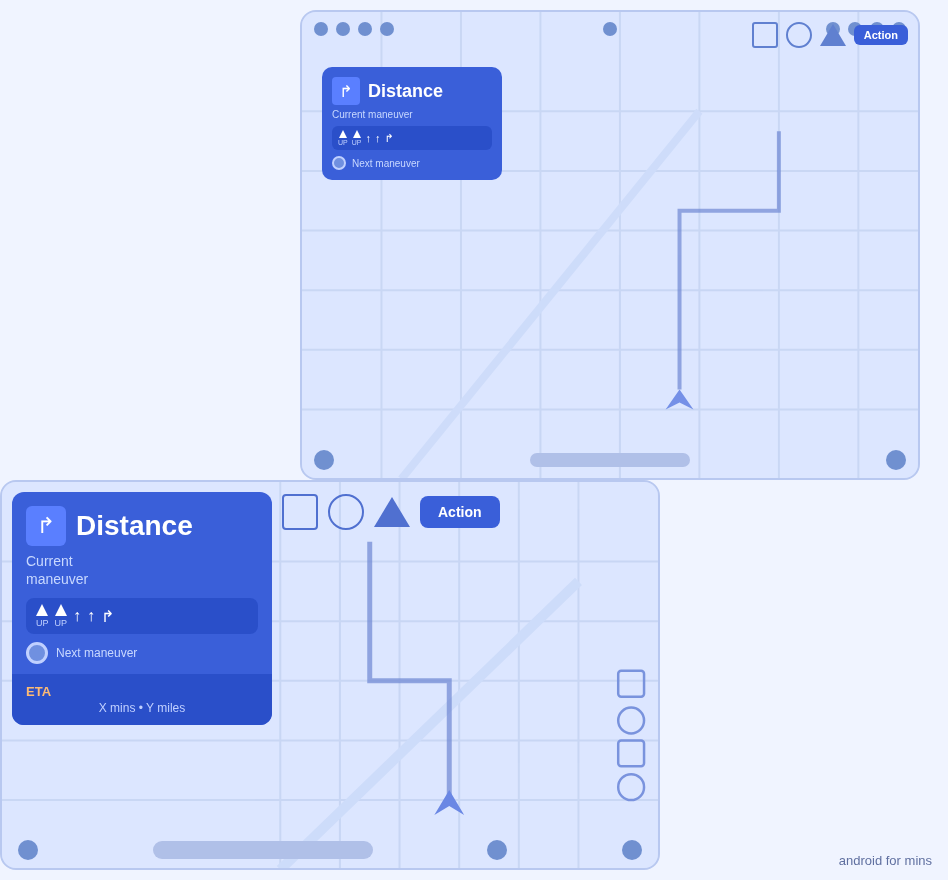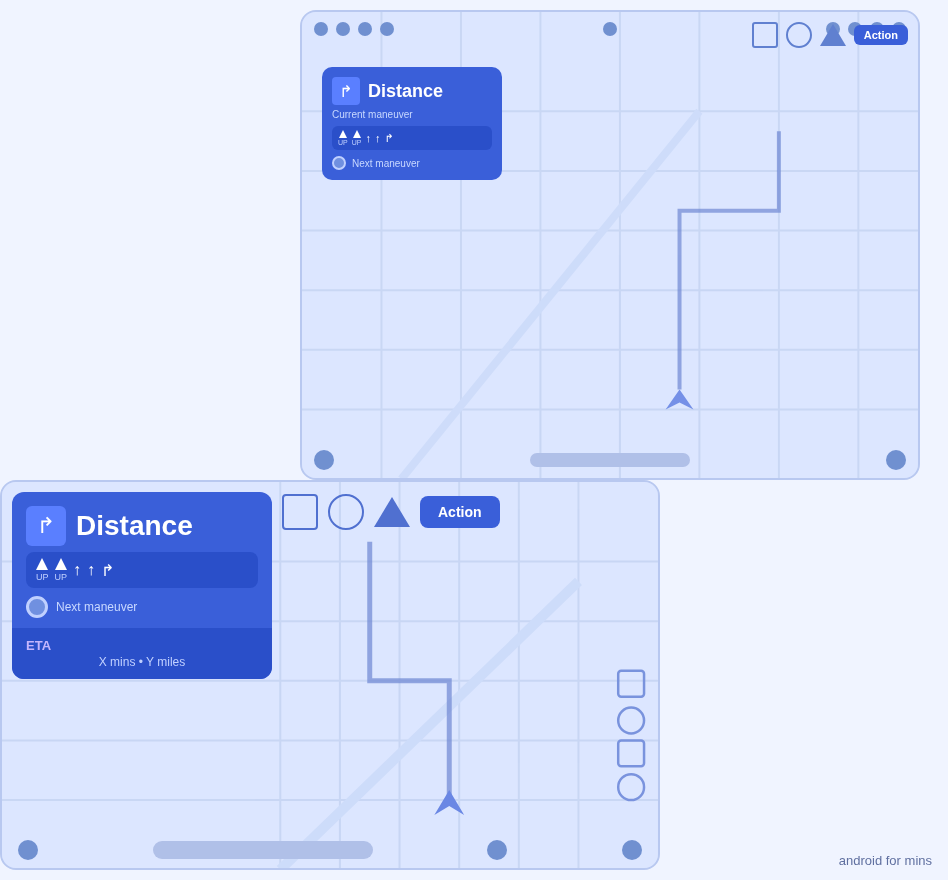--- a/index.html
+++ b/index.html
@@ -270,21 +270,21 @@
     }
 
     .eta-bar {
       background: #2a4fc9;
       padding: 10px 14px;
     }
 
     .eta-label {
       font-size: 13px;
       font-weight: bold;
-      color: #c4b5fd;
+      color: #fdba74;
       margin-bottom: 2px;
     }
 
     .eta-value {
       font-size: 12px;
       color: #c0d0ff;
       text-align: center;
     }
 
     
@@ -539,20 +539,21 @@
     <div class="triangle-icon-lg"></div>
     <button class="action-btn-large">Action</button>
   </div>
 
   <div class="nav-card-large">
     <div class="nav-card-main">
       <div class="nav-title-row-large">
         <div class="turn-icon-large">↱</div>
         <span class="nav-distance-large">Distance</span>
       </div>
+      <div class="nav-maneuver-large">Current<br>maneuver</div>
       <div class="lanes-row-large">
         <div class="lane-item-large">
           <div class="arrow-up-large"></div>
           <span>UP</span>
         </div>
         <div class="lane-item-large">
           <div class="arrow-up-large"></div>
           <span>UP</span>
         </div>
         <div class="lane-item-large">

